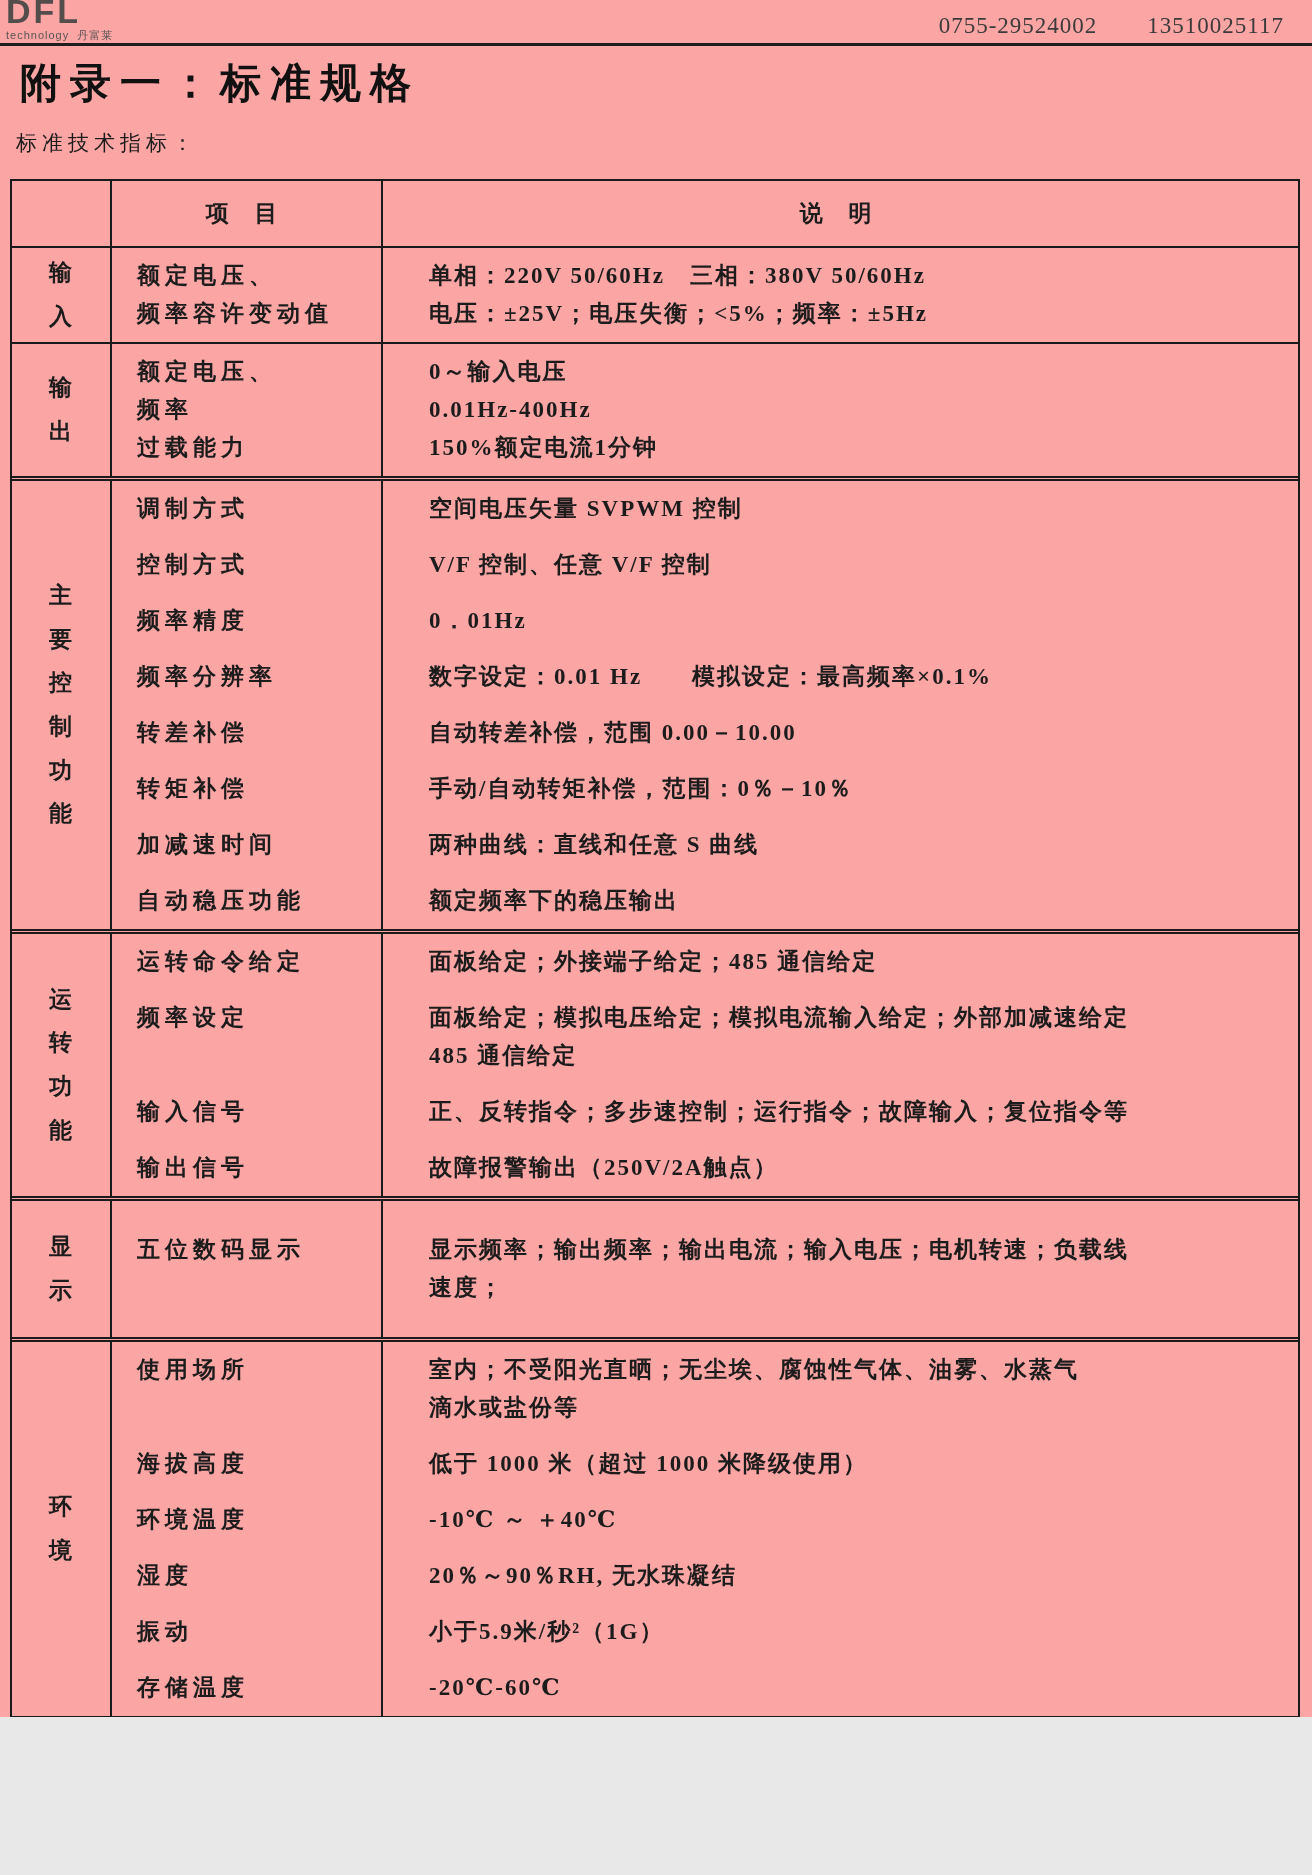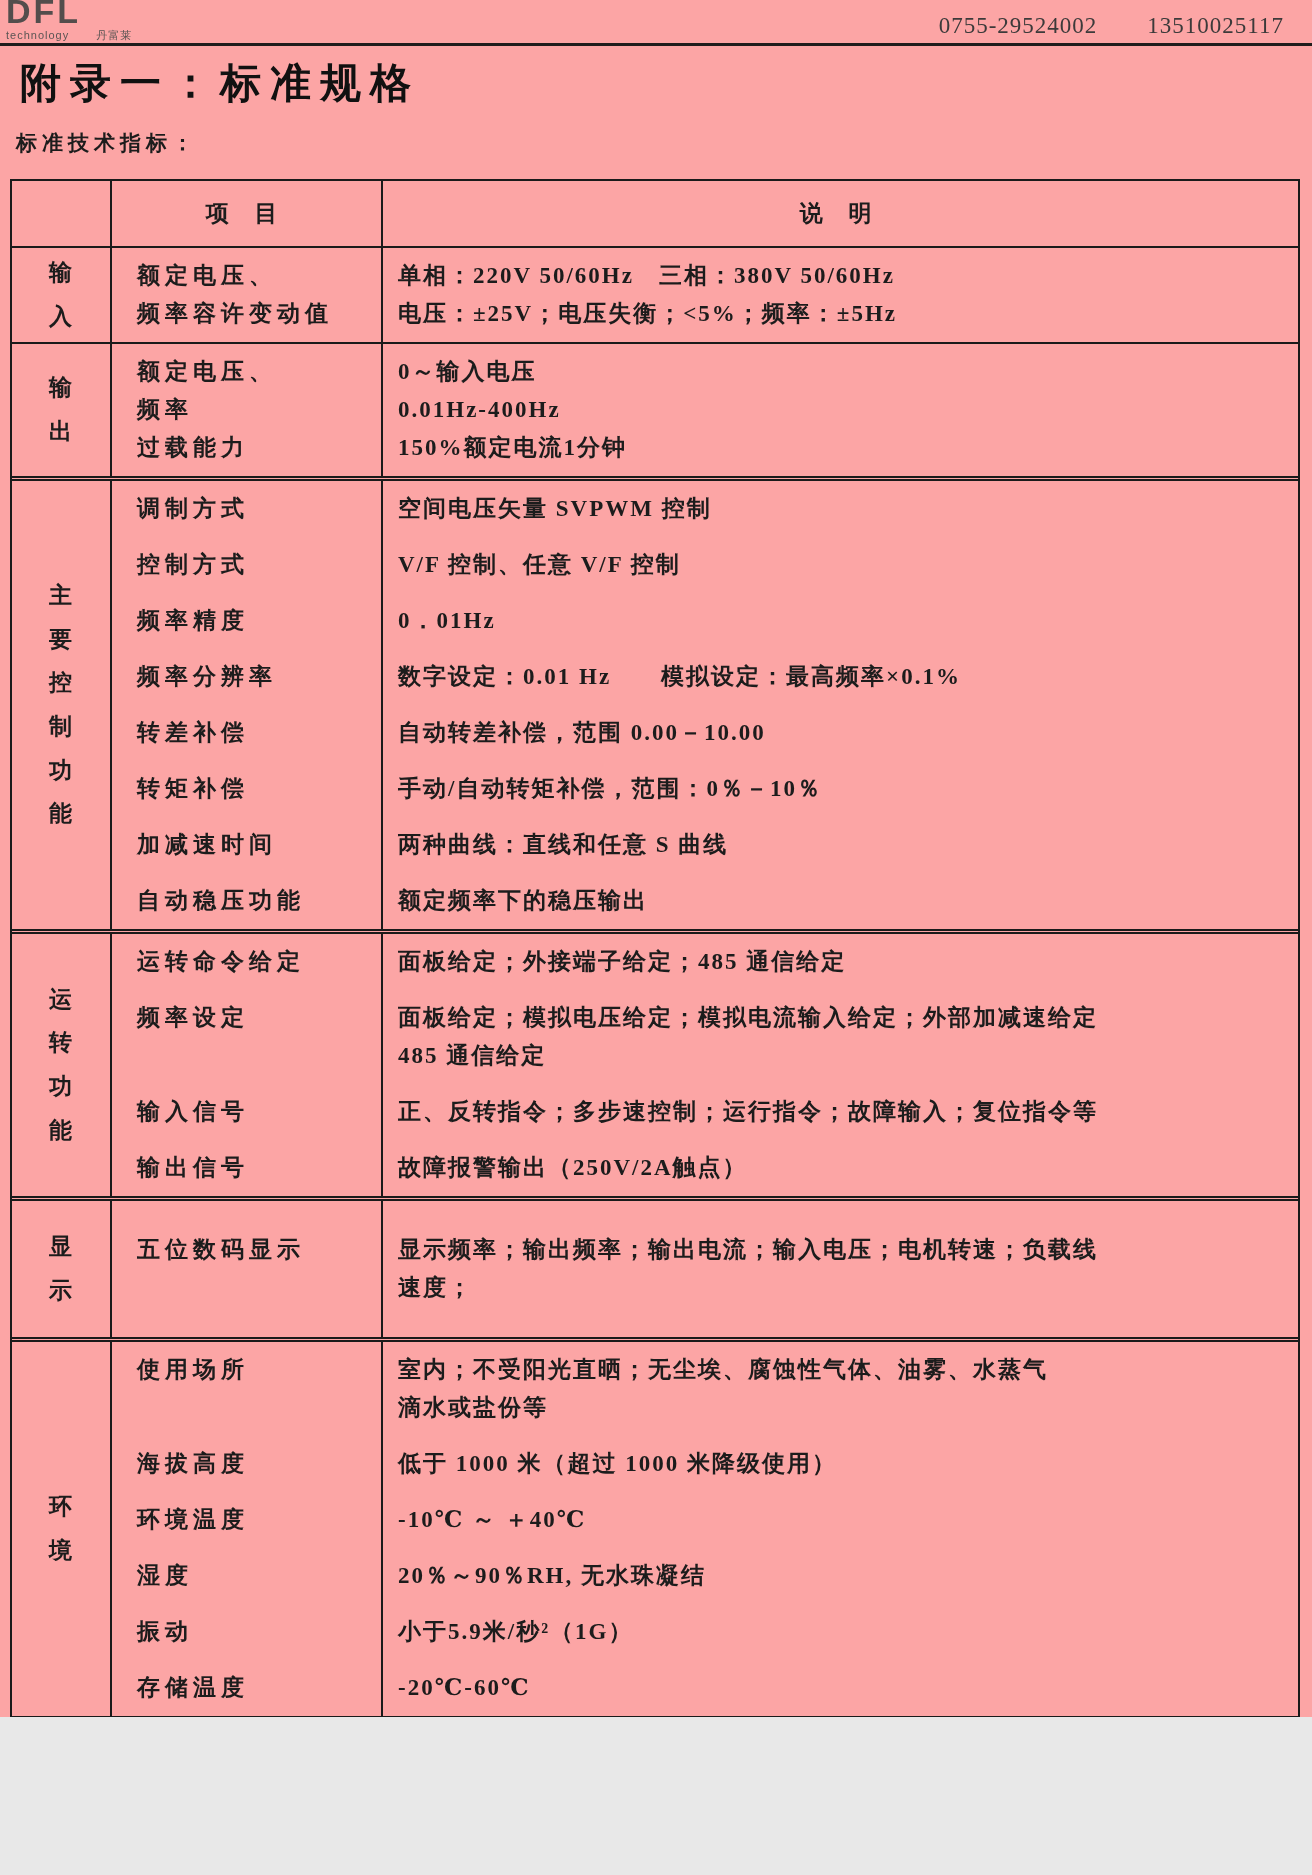--- a/index.html
+++ b/index.html
@@ -32,21 +32,21 @@
     letter-spacing: 3px;
     color: #534d4c;
   }
   .logo-sub {
     font-family: "Liberation Sans", "DejaVu Sans", sans-serif;
     font-size: 11px;
     color: #5a5453;
     letter-spacing: 1px;
     margin-top: 2px;
     display: flex;
-    gap: 27px;
+    gap: 8px;
     align-items: flex-start;
   }
   .phones {
     display: flex;
     gap: 50px;
     font-size: 23px;
     color: #3c3a3a;
     letter-spacing: 1px;
     padding-bottom: 2px;
   }
@@ -54,21 +54,21 @@
   
   .page-title {
     font-size: 41px;
     font-weight: 700;
     letter-spacing: 9px;
     color: #111;
     margin: 10px 0 0 20px;
   }
   .subtitle {
     font-size: 21px;
-    font-weight: 700;
+    font-weight: 400;
     letter-spacing: 5px;
     margin: 18px 0 0 16px;
   }
 
   
   .spec-table {
     margin: 22px 12px 0 10px;
     border: 2px solid #1a1a1a;
     border-bottom: 5px double #1a1a1a;
     font-size: 23px;
@@ -105,20 +105,21 @@
     padding: 9px 6px;
   }
   .item {
     border-right: 2px solid #1a1a1a;
     padding-left: 25px;
     letter-spacing: 5px;
   }
   .desc {
     padding-left: 15px;
     letter-spacing: 2px;
+    margin-left: 31px;
   }
   .pad-lg > .item, .pad-lg > .desc { padding-top: 30px; padding-bottom: 30px; }
 
   .page-number {
     text-align: center;
     font-size: 23px;
     letter-spacing: 1px;
     margin-top: 26px;
   }
 </style>

